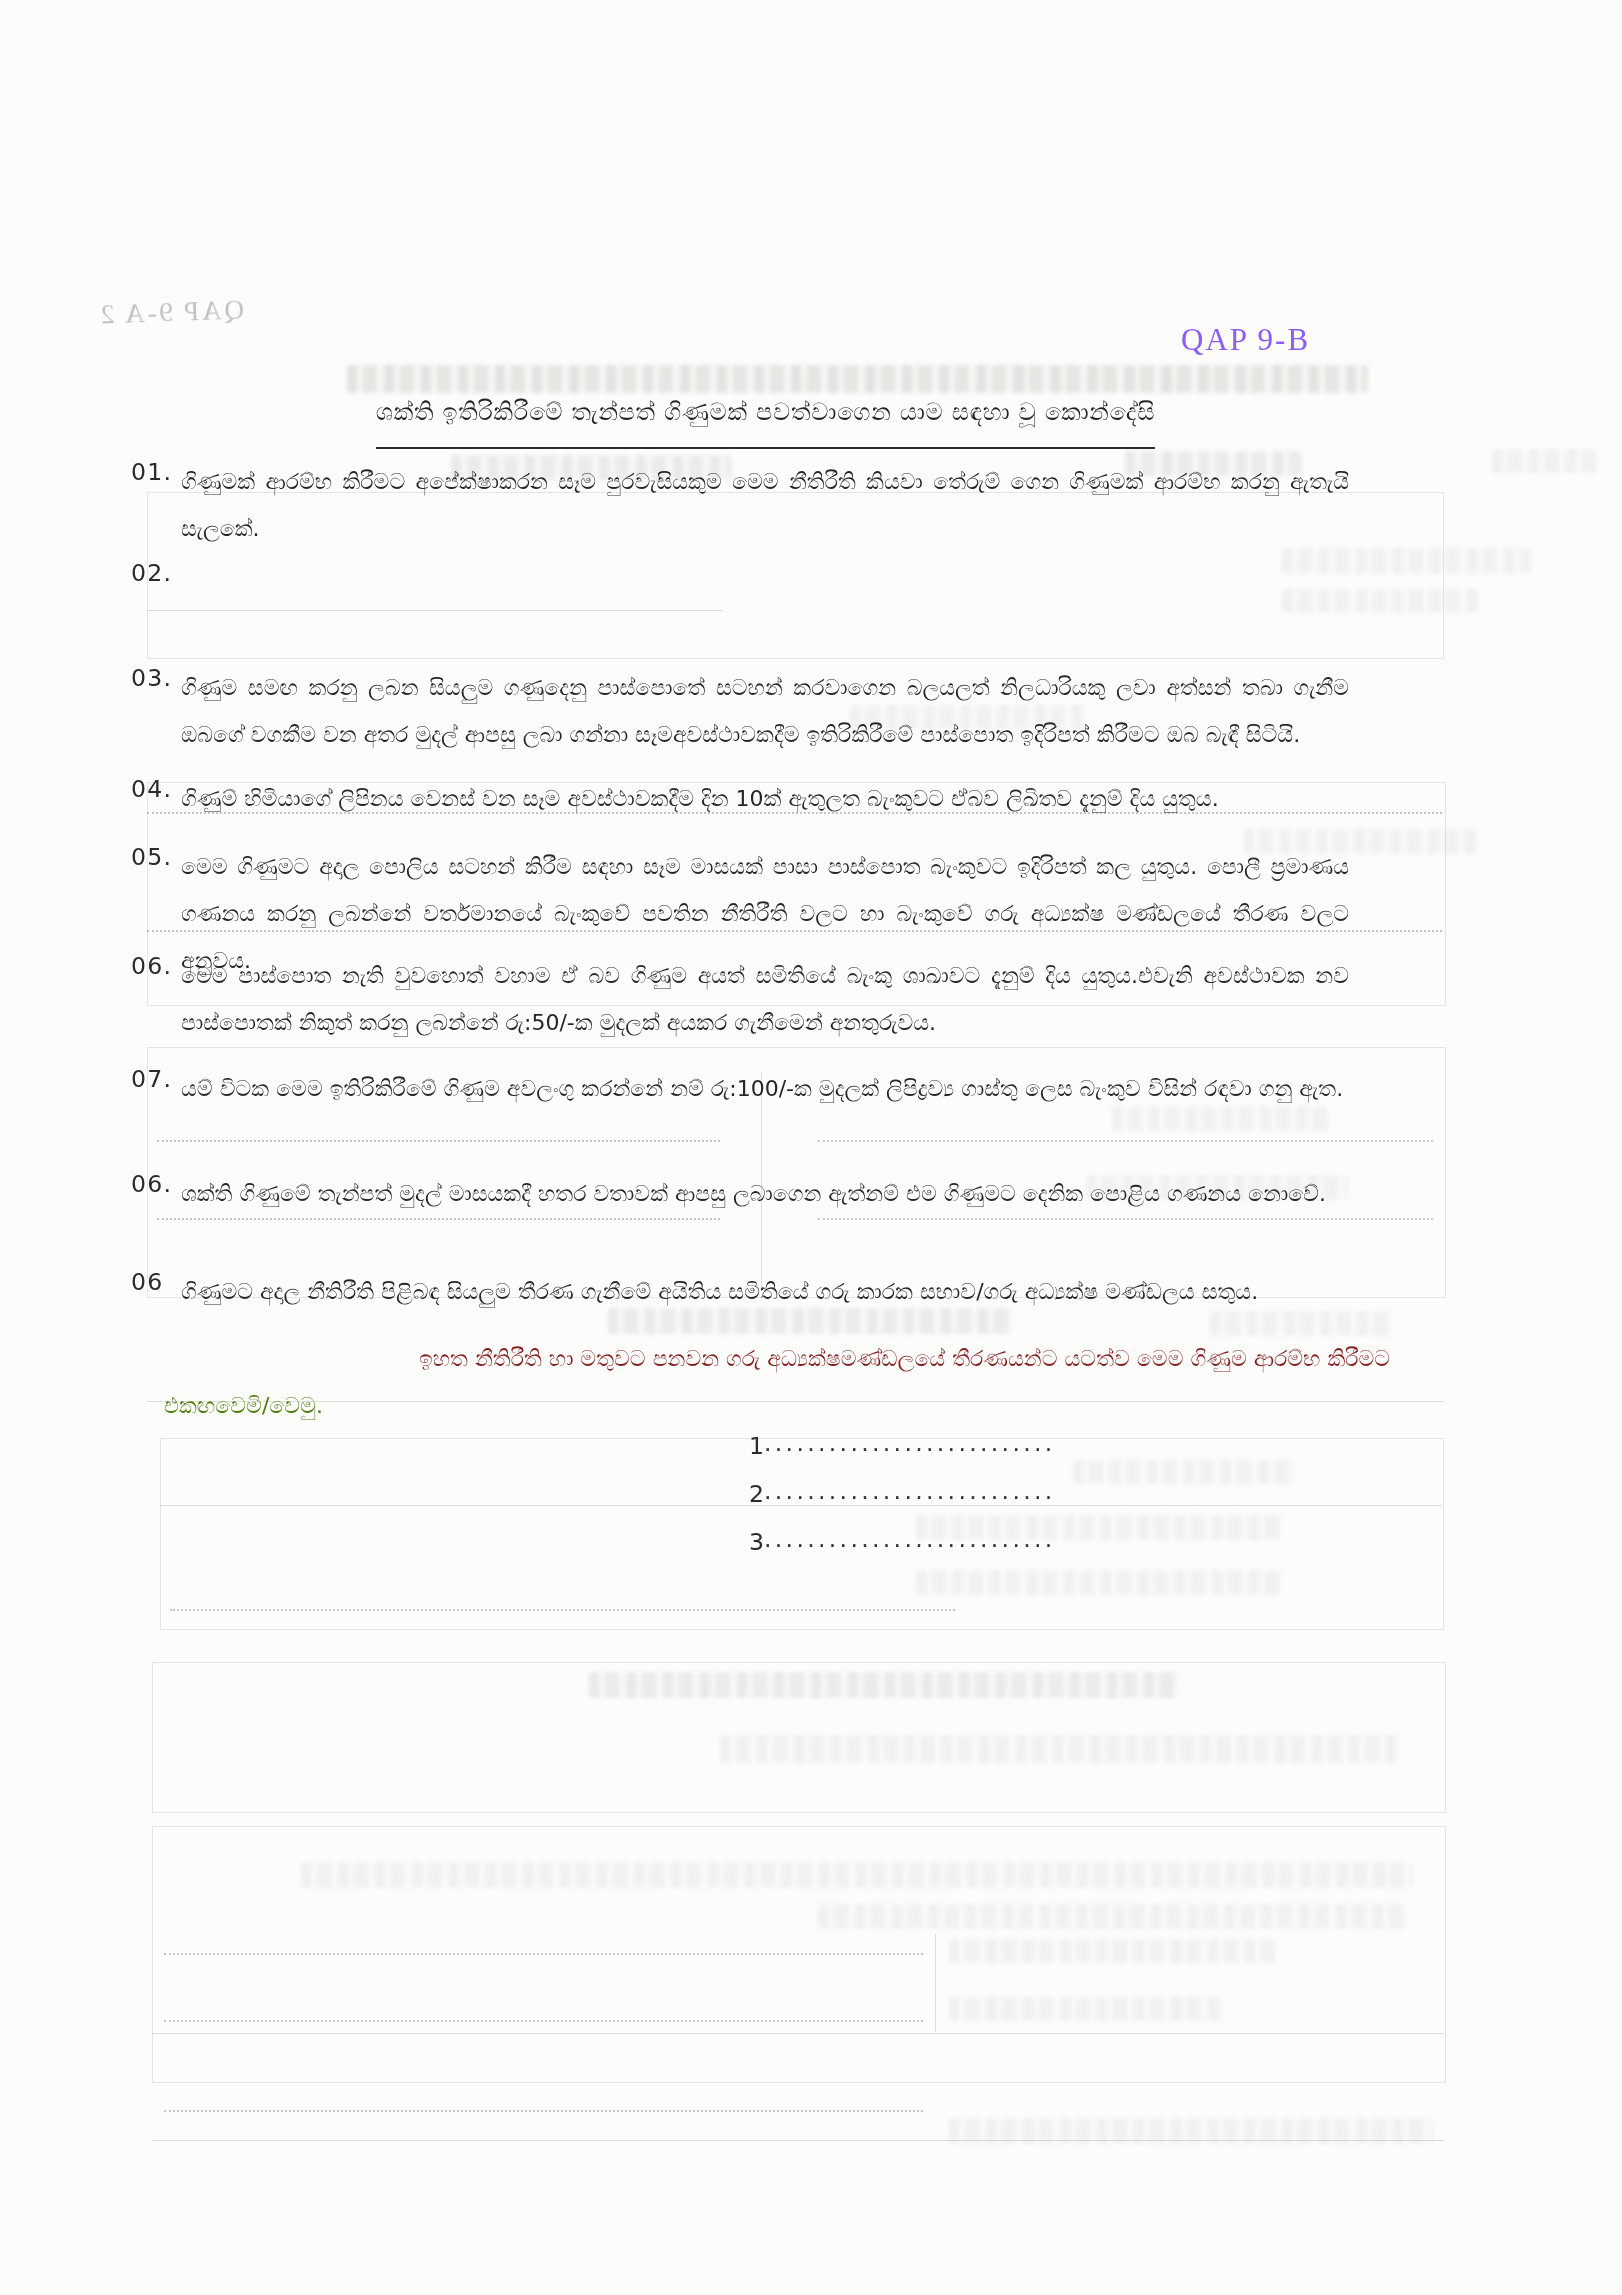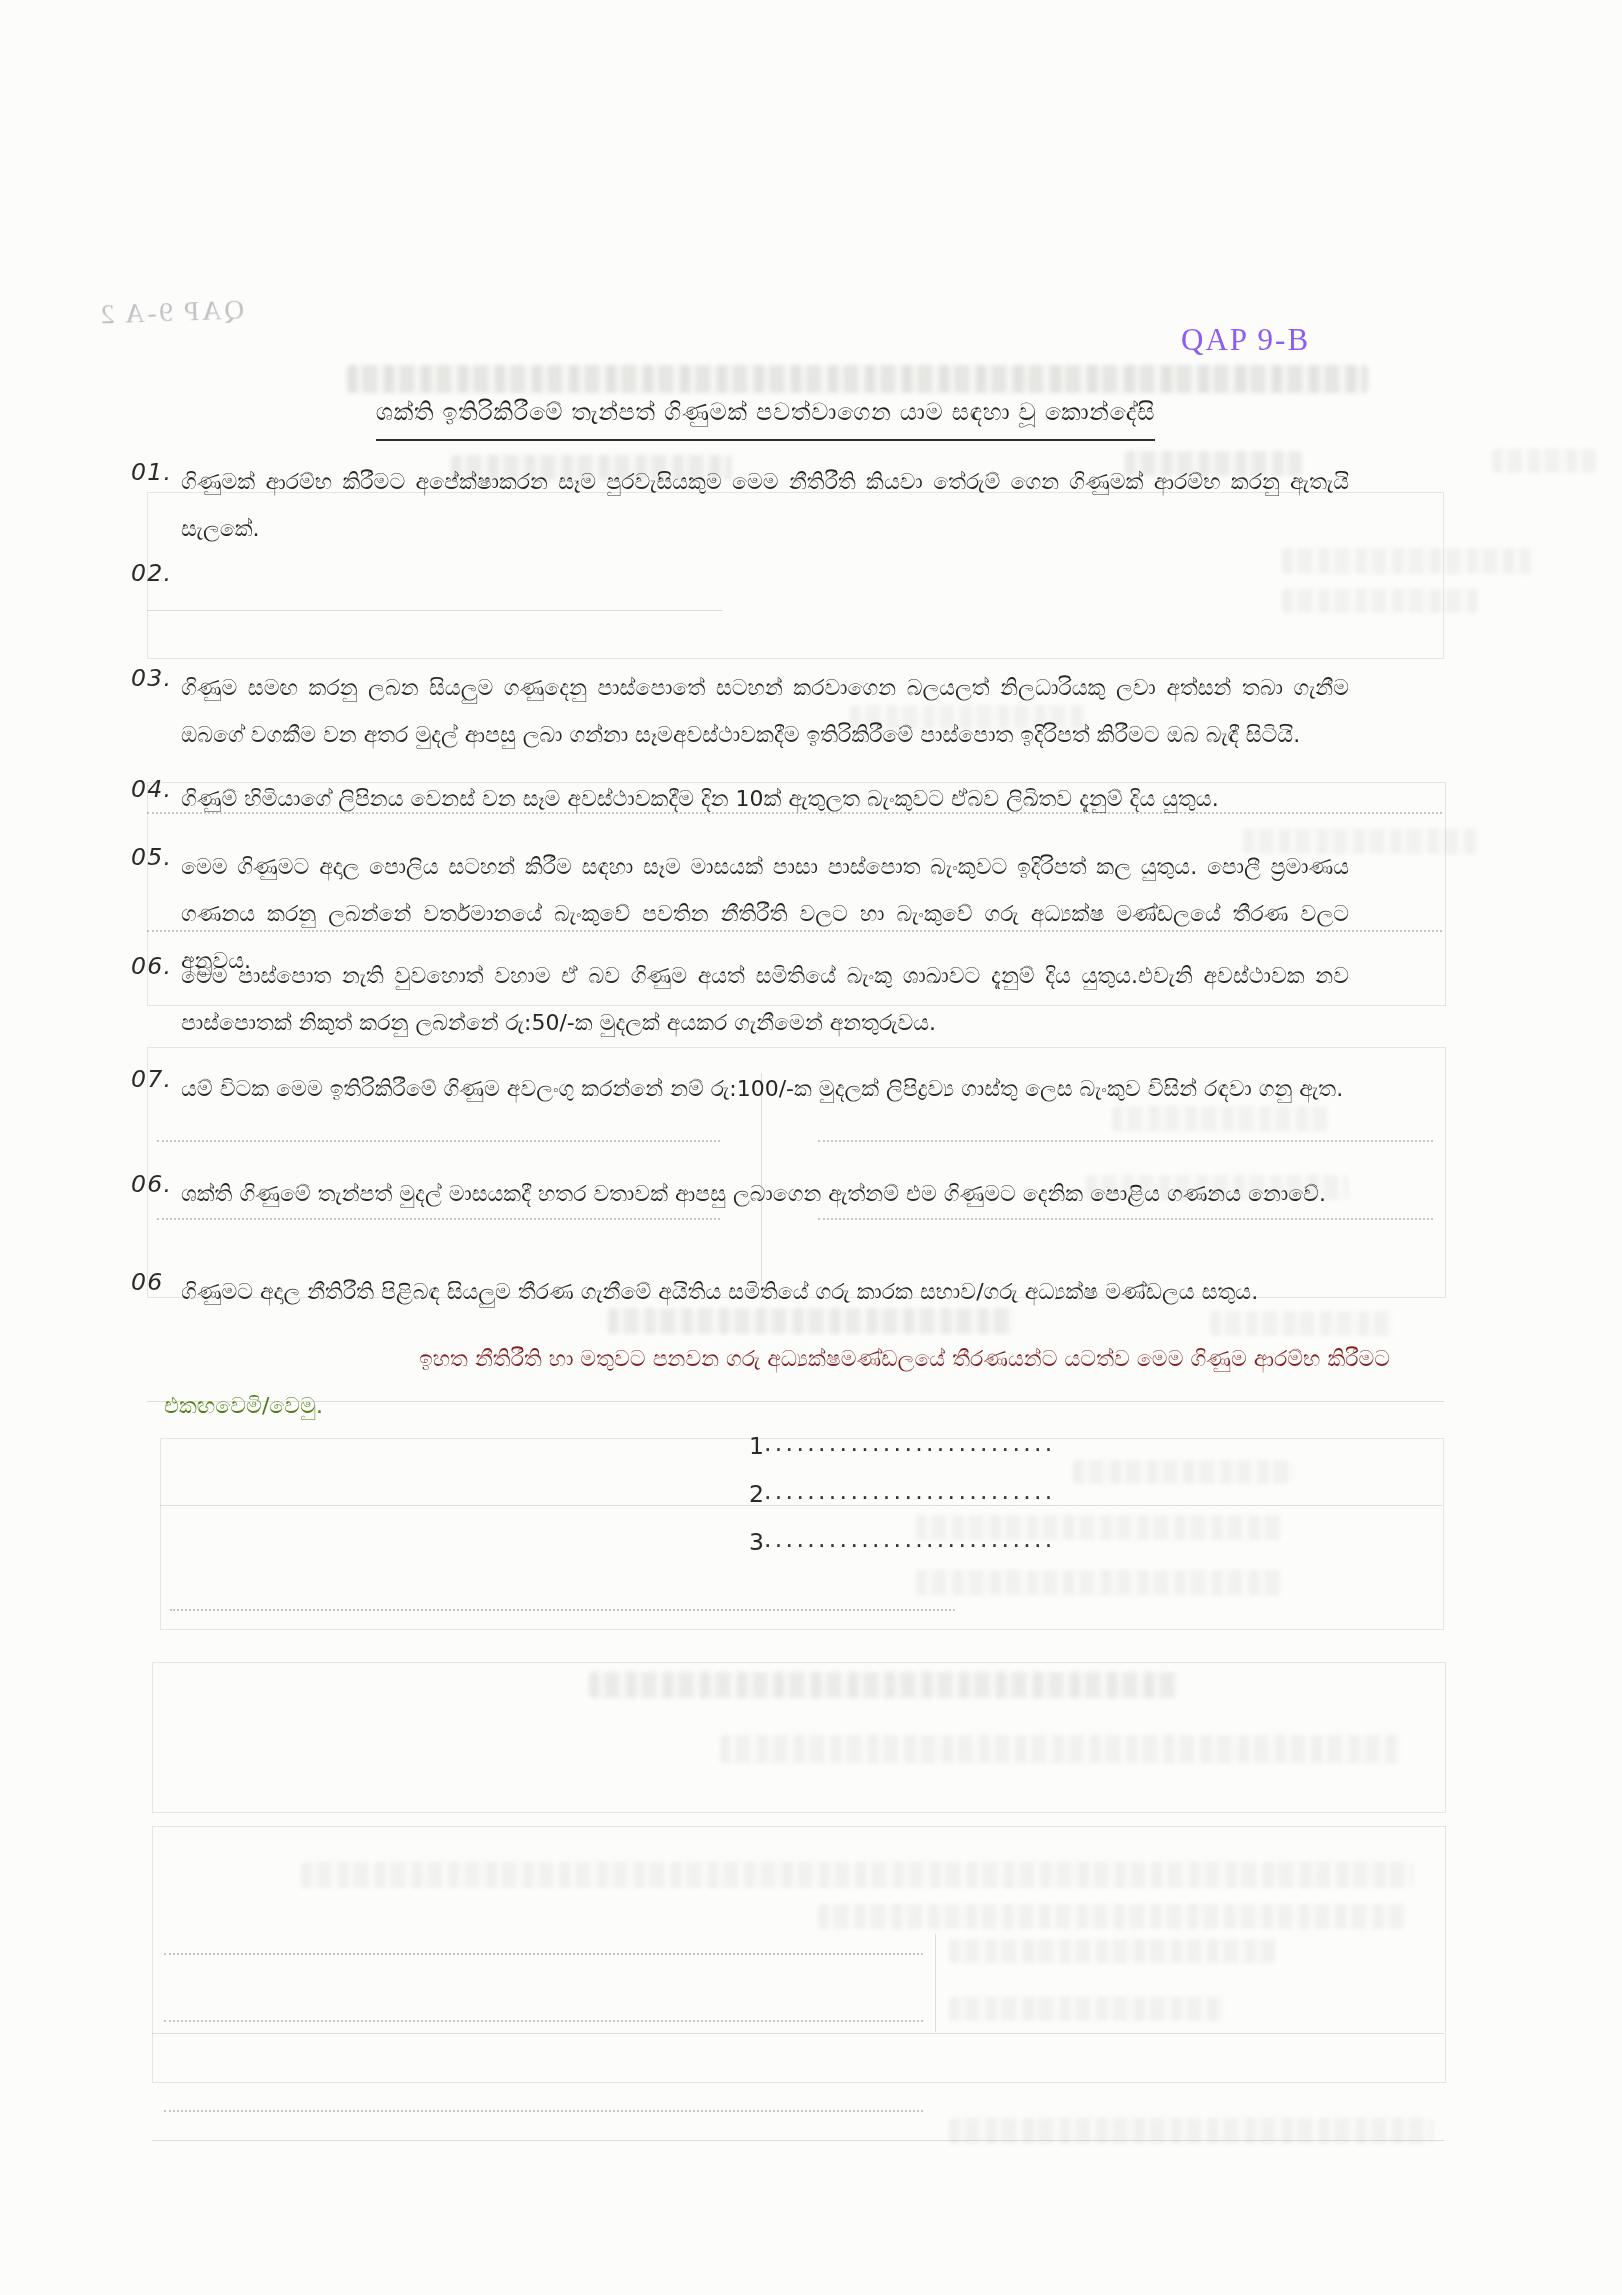--- a/index.html
+++ b/index.html
@@ -16,27 +16,27 @@
     position:absolute;left:1181px;top:322px;
     font-family:"Liberation Serif",serif;
     font-size:31px;letter-spacing:2px;color:#8b5cf6;
   }
   .title-wrap{
     position:absolute;left:0;top:398px;width:1531px;text-align:center;
   }
   .doc-title{
     display:inline-block;
     font-size:24px;font-weight:normal;color:#242424;
-    border-bottom:2.6px solid #2e2e2e;padding-bottom:13px;
+    border-bottom:2.6px solid #2e2e2e;padding-bottom:21px;
     letter-spacing:0.7px;
   }
   .cond{position:absolute;left:131px;width:1299px;}
   .cond .num{
     position:absolute;left:0;top:0;
-    font-size:23.6px;color:#2b2b2b;letter-spacing:1.3px;font-style:italic;
+    font-size:23.6px;color:#2b2b2b;letter-spacing:1.3px;
   }
   .cond .txt{
     margin-left:50px;max-width:1168px;
     font-size:22px;line-height:47px;color:#262626;
     text-align:justify;
   }
   .closing{position:absolute;left:164px;width:1253px;}
   .closing .l1{
     text-indent:255px;font-size:22px;line-height:47px;color:#7f1d1d;
   }

